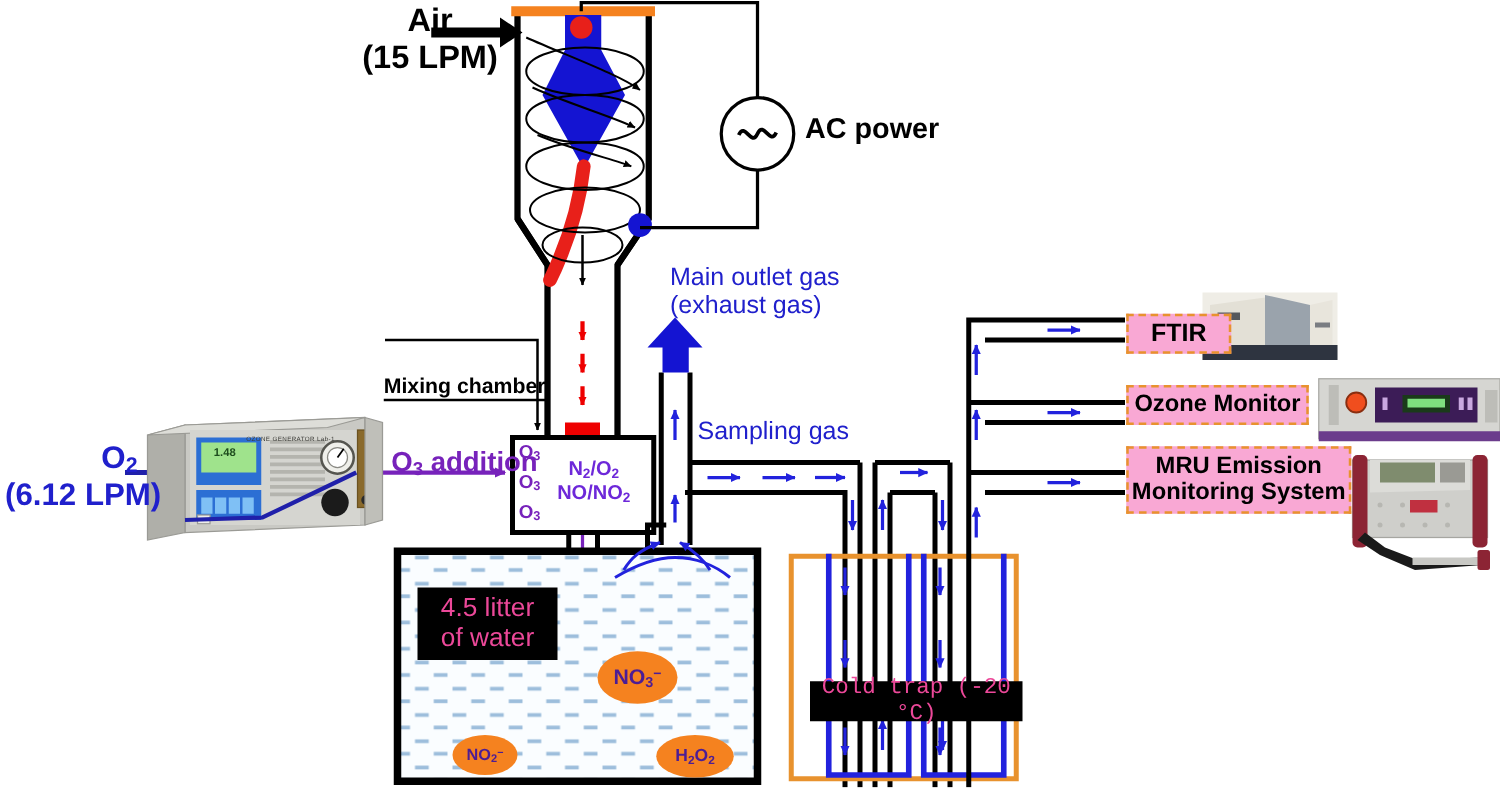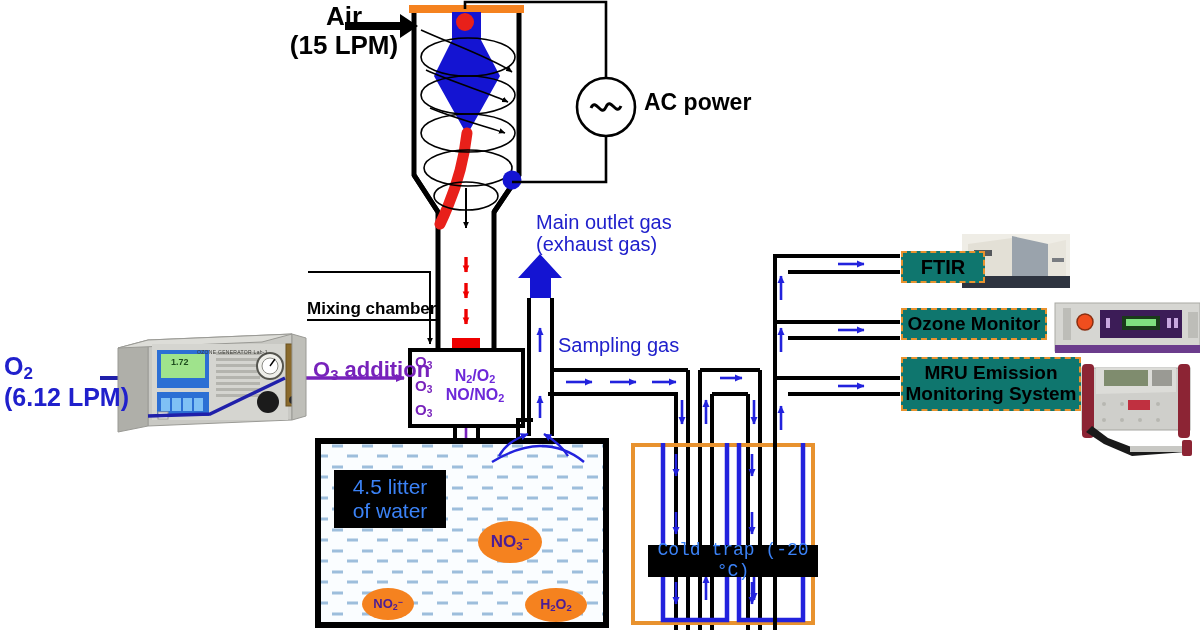--- a/index.html
+++ b/index.html
@@ -24,33 +24,33 @@
     white-space: nowrap;
     line-height: 1.12;
   }
   .lbl.blk { color: #000000; }
   .lbl.blue { color: #2020CC; font-weight: normal; }
   .lbl.purple { color: #7722BB; }
   .lbl.red { color: #6d28d9; }
   .boxlbl {
     position: absolute;
     background: #000000;
-    color: #3b82f6;
+    color: #ec4899;
     font-weight: normal;
     text-align: center;
     display: flex; align-items: center; justify-content: center;
     line-height: 1.15;
   }
   .dashbox {
     position: absolute;
     border: 2px dashed #E8922E;
     display: flex; align-items: center; justify-content: center;
     text-align: center;
     color: #000; font-weight: bold;
-    background: #0f766e;
+    background: #f9a8d4;
     line-height: 1.1;
   }
   .bubble {
     position: absolute;
     background: #F5821F;
     border-radius: 50%;
     display: flex; align-items: center; justify-content: center;
     color: #4c1d95; font-weight: bold;
     font-family: "Liberation Sans", sans-serif;
   }
@@ -371,21 +371,21 @@
       <rect x="1182" y="440" width="10" height="16" rx="2" fill="#8C2434"></rect>
     </g>
 
   </svg>
 
   <div class="lbl blk" style="left:284px; top:2px; font-size:26px; text-align:center; width:120px;">
     <span>Air</span><br>
     <span>(15 LPM)</span>
   </div>
 
-  <div class="lbl blue" style="left:4px; top:352px; font-size:25px; font-weight:bold; text-align:left; width:106px; color:#2020CC;">
+  <div class="lbl blue" style="left:4px; top:352px; font-size:25px; font-weight:bold; text-align:right; width:106px; color:#2020CC;">
     <span><span>O</span><sub>2</sub></span><br>
     <span>(6.12 LPM)</span>
   </div>
 
   <div class="lbl blk" style="left:644px; top:90px; font-size:23px;">AC power</div>
 
   <div class="lbl blk" style="left:307px; top:255px; font-size:17px; border-bottom:2px solid #000; padding-bottom:1px;margin-top:44px;">Mixing chamber</div>
 
   <div class="lbl purple" style="left:313px; top:358px; font-size:22px;">
     <span>O</span><sub>3</sub><span> addition</span>
@@ -436,15 +436,15 @@
 
   <div class="dashbox" style="left:901px; top:357px; width:180px; height:54px; font-size:19px; flex-direction:column;">
     <span>MRU Emission</span>
     <span>Monitoring System</span>
   </div>
 
   <div class="dashbox" style="left:901px; top:308px; width:146px; height:32px; font-size:19px;">Ozone Monitor</div>
 
   <div style="position:absolute; left:197px; top:349px; font-size:5px; color:#3A3A36; font-family:'Liberation Sans',sans-serif; letter-spacing:0.3px;">OZONE GENERATOR Lab-1</div>
 
-  <div style="position:absolute; left:171px; top:357px; font-size:9px; color:#1E4D1E; font-family:'Liberation Sans',sans-serif; font-weight:bold;">1.72</div>
+  <div style="position:absolute; left:171px; top:357px; font-size:9px; color:#1E4D1E; font-family:'Liberation Sans',sans-serif; font-weight:bold;">1.48</div>
 
 </div>
 
 </body></html>

